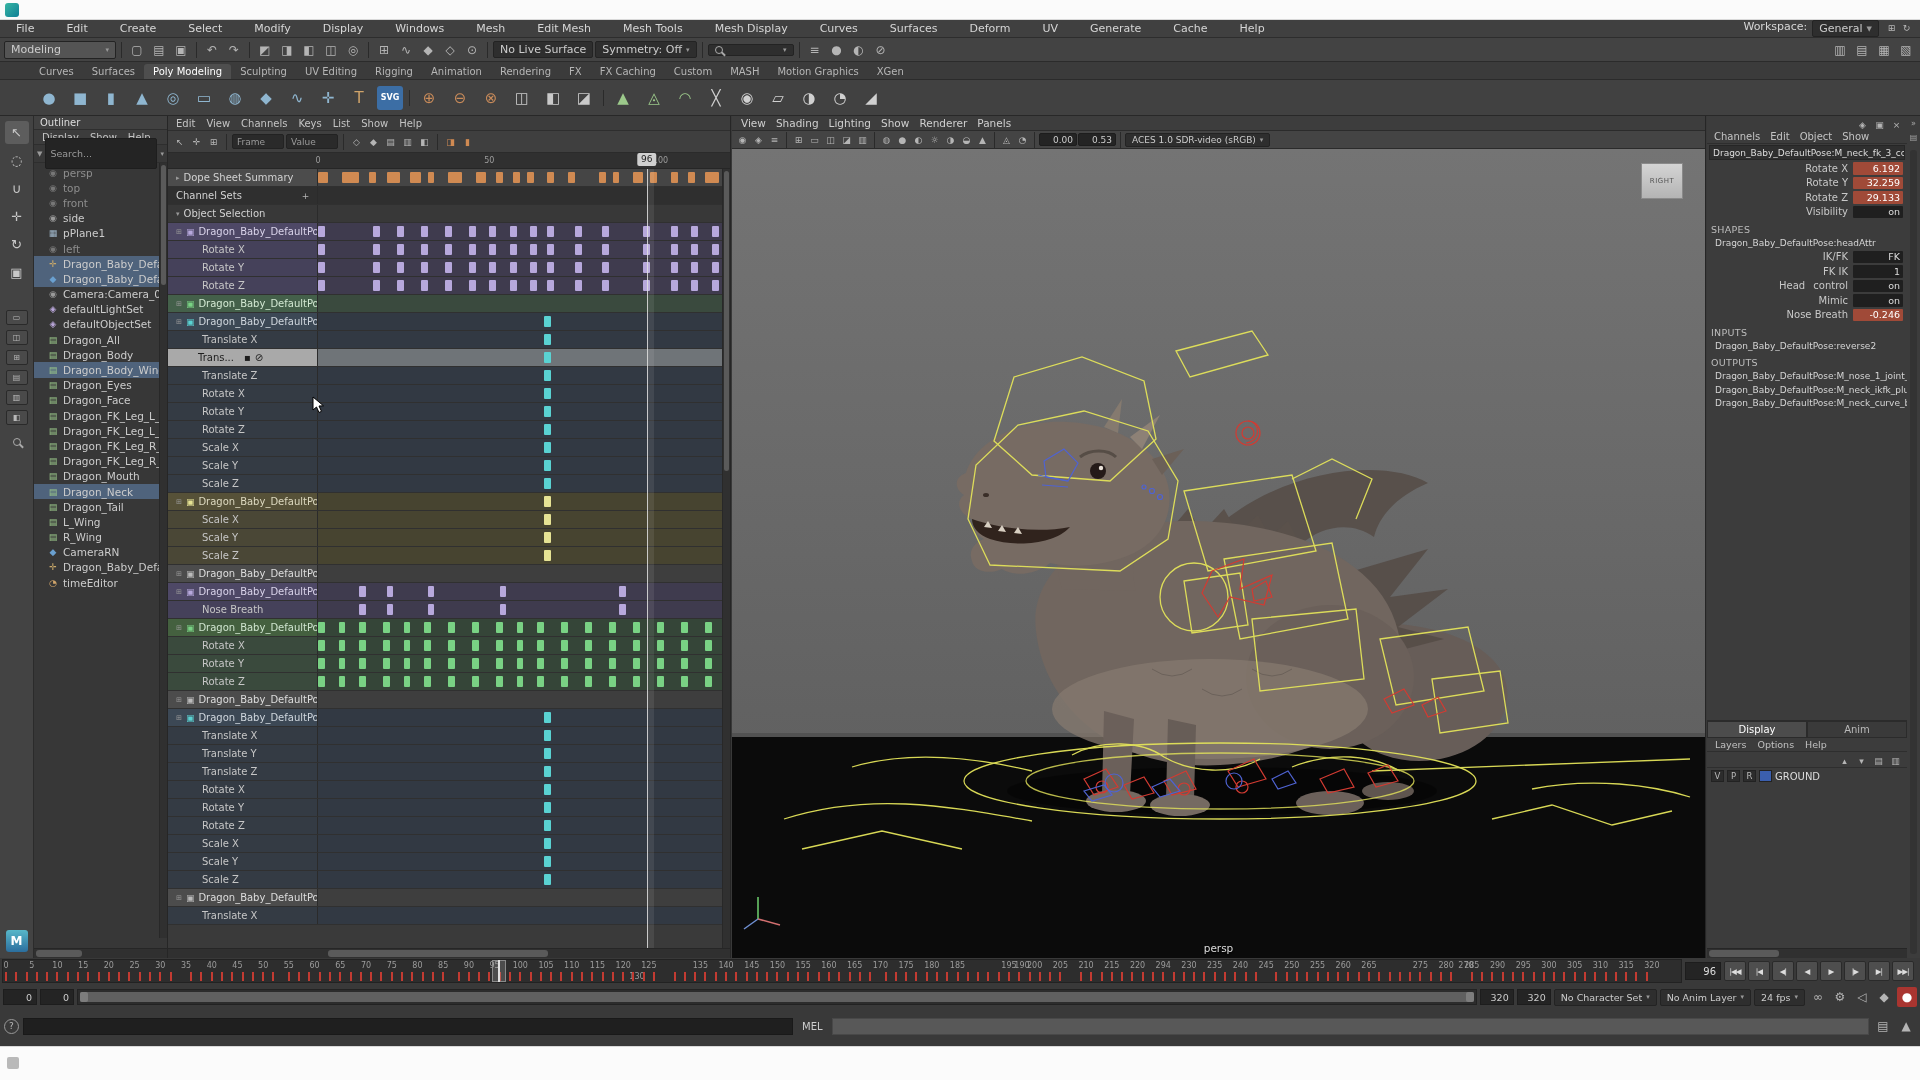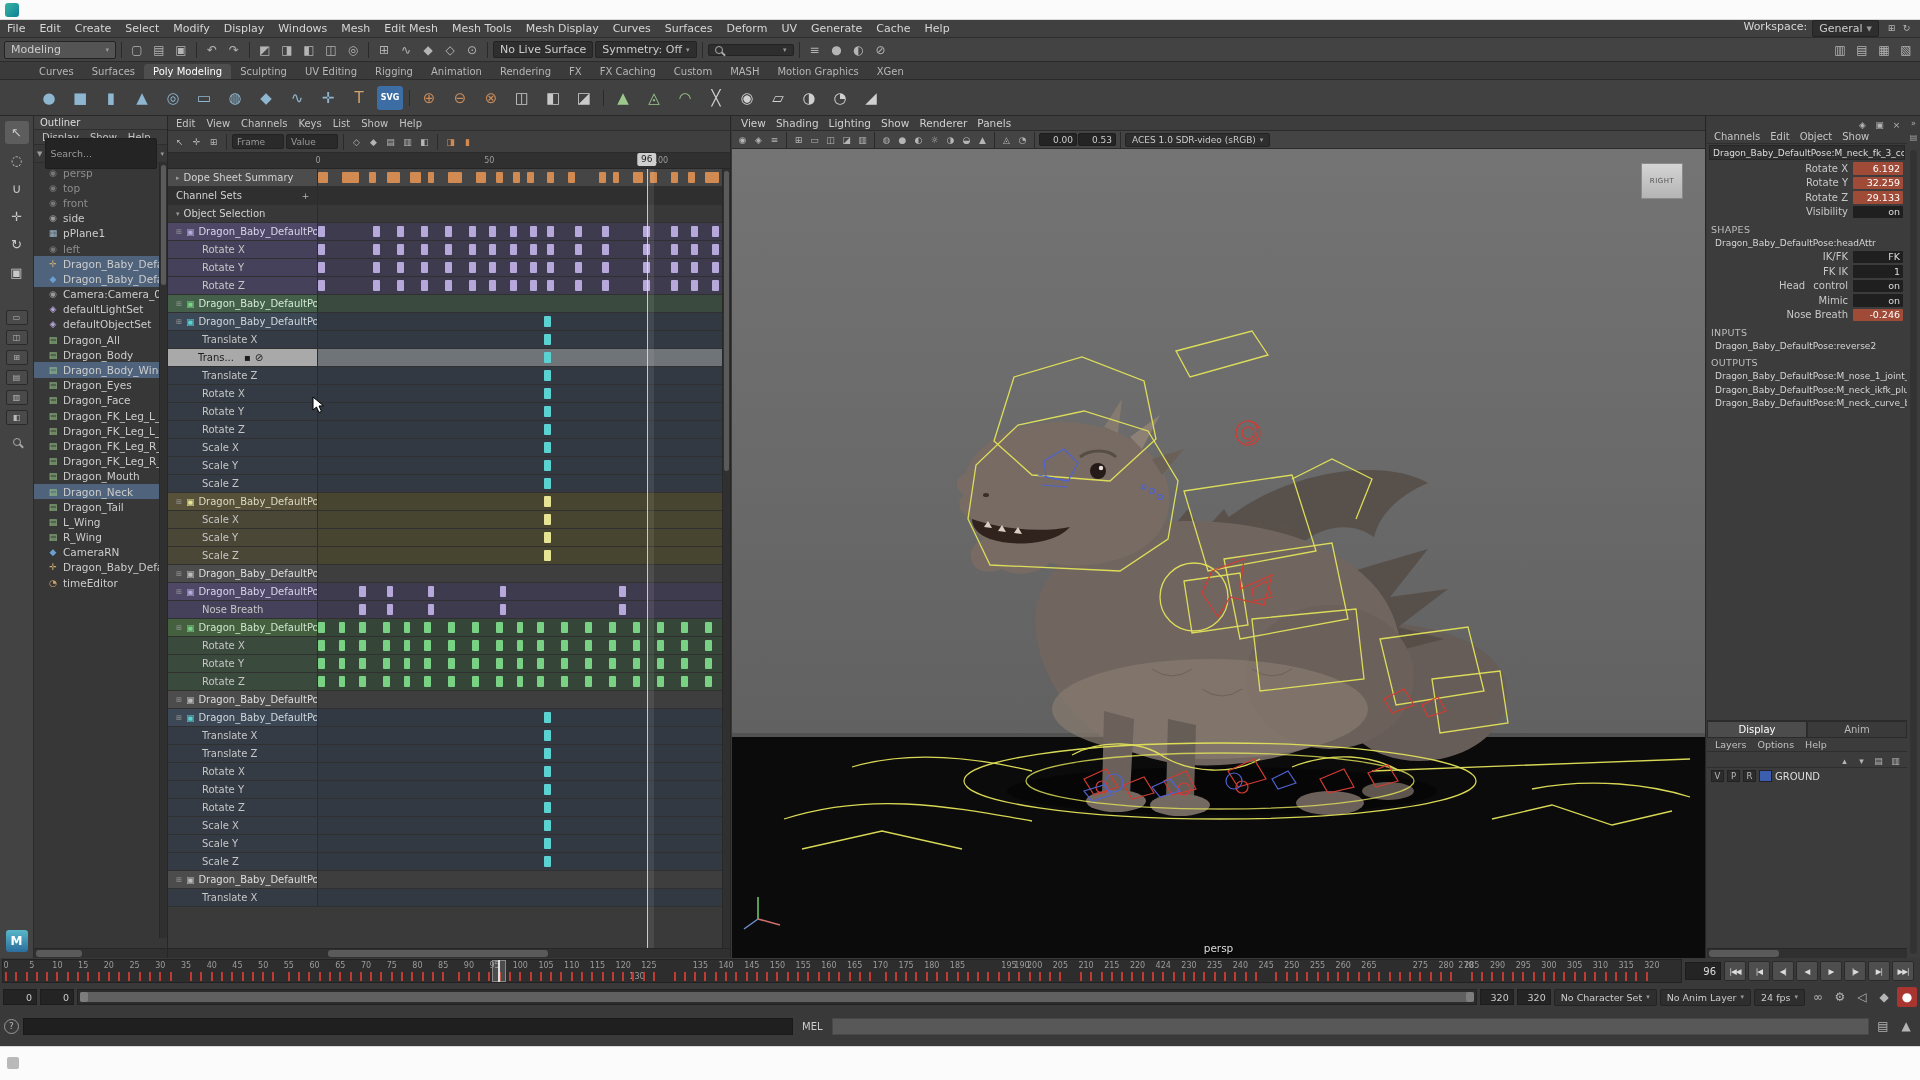--- a/index.html
+++ b/index.html
@@ -6,21 +6,21 @@
 html,body{margin:0;padding:0}
 #root{position:relative;width:1920px;height:1080px;background:#fff;font-family:"DejaVu Sans","Liberation Sans",sans-serif;overflow:hidden;user-select:none;cursor:default}
 .strip-top{position:absolute;left:0;top:0;width:100%;height:20px;background:#fbfbfb;border-bottom:1px solid #d9d9d9}
 .app-badge{position:absolute;left:5px;top:3px;width:14px;height:14px;border-radius:3px;background:linear-gradient(135deg,#38b6a3,#0f7f96)}
 .strip-bottom{position:absolute;left:0;bottom:0;width:100%;height:34px;background:#fbfbfb;border-top:1px solid #d9d9d9}
 .tray-ic{position:absolute;left:7px;bottom:11px;width:12px;height:12px;background:#b9b9b9;border-radius:2px}
 #win{position:absolute;left:0;top:20px;width:1920px;height:1026px;background:#393939;color:#cfcfcf;font-size:11px}
 
 #menubar{position:absolute;left:0;top:0;right:0;height:18px;background:#404040;border-bottom:1px solid #2d2d2d;display:flex;align-items:center;font-size:11px;color:#d6d6d6}
 #menu-items{display:flex;align-items:center}
-.mi{padding:1px 7px;white-space:nowrap}
+.mi{padding:1px 16px;white-space:nowrap}
 .mb-right{margin-left:auto;display:flex;align-items:flex-start;gap:5px;padding-right:6px}
 .chip{display:inline-flex;align-items:center;gap:4px;background:#2e2e2e;border:1px solid #232323;border-radius:2px;padding:1px 6px;color:#ccc;white-space:nowrap}
 .dd{font-size:7px;color:#999}
 .ic{min-width:20px;height:20px;display:inline-flex;align-items:center;justify-content:center;border-radius:2px;color:#b5b5b5;font-size:12px;flex:0 0 auto}
 .ic.small{min-width:15px;height:15px;font-size:9px}
 .vsep{width:1px;height:16px;background:#2a2a2a;margin:0 3px;flex:0 0 auto}
 
 #statusline{position:absolute;left:0;top:18px;right:0;height:24px;background:#434343;border-bottom:1px solid #2b2b2b;display:flex;align-items:center;gap:2px;padding:0 4px}
 .mode-chip{width:112px;justify-content:space-between;background:#545454;height:18px}
 .sl-right{margin-left:auto;display:flex;align-items:center;gap:2px}
@@ -867,20 +867,28 @@
                 <span style="color: rgb(90, 210, 210); font-size: 9px;">▣</span>
                 <span>Dragon_Baby_DefaultPose</span>
               </div>
               <div class="dp-keys" style="background: rgb(50, 57, 67);">
                 <div class="dkey" style="left: 226.05px; width: 6.85px; background: rgb(90, 210, 210);"></div>
               </div>
             </div>
             <div class="dp-row">
               <div class="dp-label" style="background: rgb(52, 59, 68); padding-left: 34px; color: rgb(198, 198, 198);">
                 <span>Translate X</span>
+              </div>
+              <div class="dp-keys" style="background: rgb(50, 57, 67);">
+                <div class="dkey" style="left: 226.05px; width: 6.85px; background: rgb(90, 210, 210);"></div>
+              </div>
+            </div>
+            <div class="dp-row">
+              <div class="dp-label" style="background: rgb(52, 59, 68); padding-left: 34px; color: rgb(198, 198, 198);">
+                <span>Translate Y</span>
               </div>
               <div class="dp-keys" style="background: rgb(50, 57, 67);">
                 <div class="dkey" style="left: 226.05px; width: 6.85px; background: rgb(90, 210, 210);"></div>
               </div>
             </div>
             <div class="dp-row">
               <div class="dp-label" style="background: rgb(52, 59, 68); padding-left: 34px; color: rgb(198, 198, 198);">
                 <span>Translate Z</span>
               </div>
               <div class="dp-keys" style="background: rgb(50, 57, 67);">
@@ -1236,21 +1244,21 @@
           <span class="tl-label" style="left: 903.078px;">175</span>
           <span class="tl-label" style="left: 928.794px;">180</span>
           <span class="tl-label" style="left: 954.511px;">185</span>
           <span class="tl-label" style="left: 1019px;">190</span>
           <span class="tl-label" style="left: 1005.94px;">195</span>
           <span class="tl-label" style="left: 1031.66px;">200</span>
           <span class="tl-label" style="left: 1057.38px;">205</span>
           <span class="tl-label" style="left: 1083.09px;">210</span>
           <span class="tl-label" style="left: 1108.81px;">215</span>
           <span class="tl-label" style="left: 1134.53px;">220</span>
-          <span class="tl-label" style="left: 1160.24px;">424</span>
+          <span class="tl-label" style="left: 1160.24px;">294</span>
           <span class="tl-label" style="left: 1185.96px;">230</span>
           <span class="tl-label" style="left: 1211.68px;">235</span>
           <span class="tl-label" style="left: 1237.39px;">240</span>
           <span class="tl-label" style="left: 1263.11px;">245</span>
           <span class="tl-label" style="left: 1288.83px;">250</span>
           <span class="tl-label" style="left: 1314.54px;">255</span>
           <span class="tl-label" style="left: 1340.26px;">260</span>
           <span class="tl-label" style="left: 1365.98px;">265</span>
           <span class="tl-label" style="left: 1463px;">270</span>
           <span class="tl-label" style="left: 1417.41px;">275</span>

